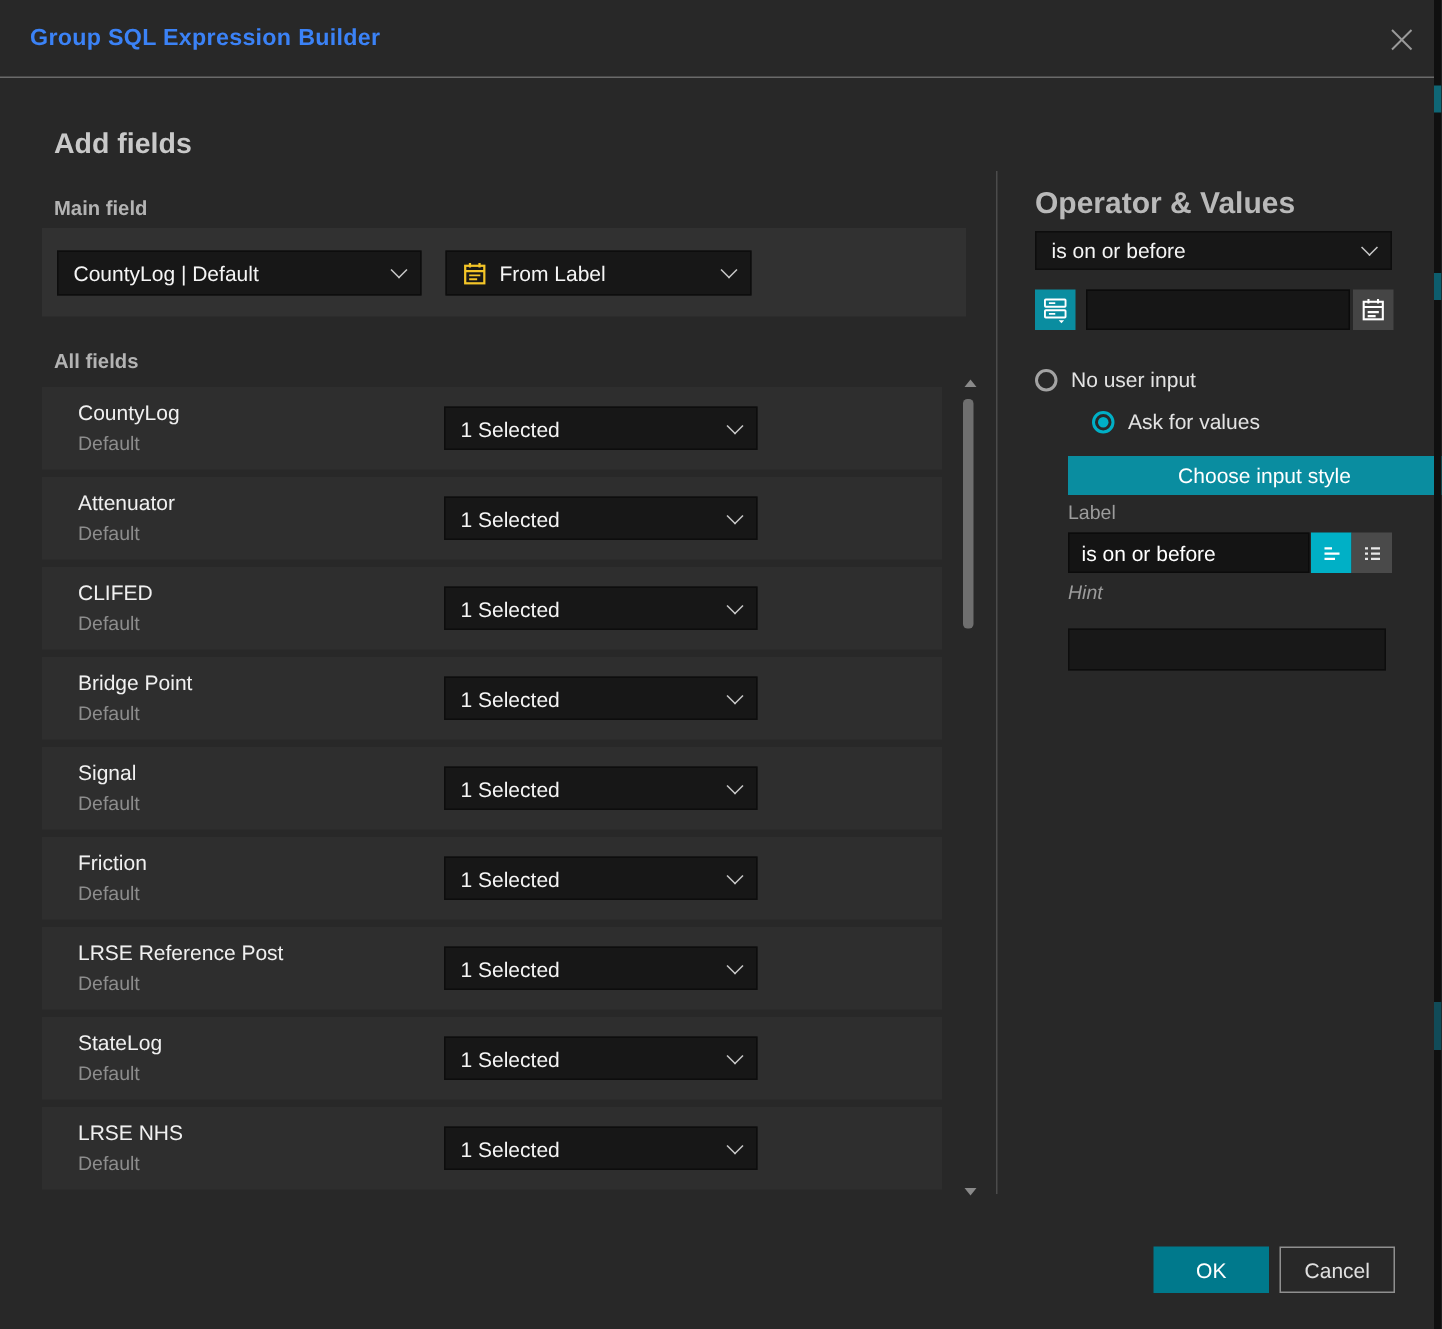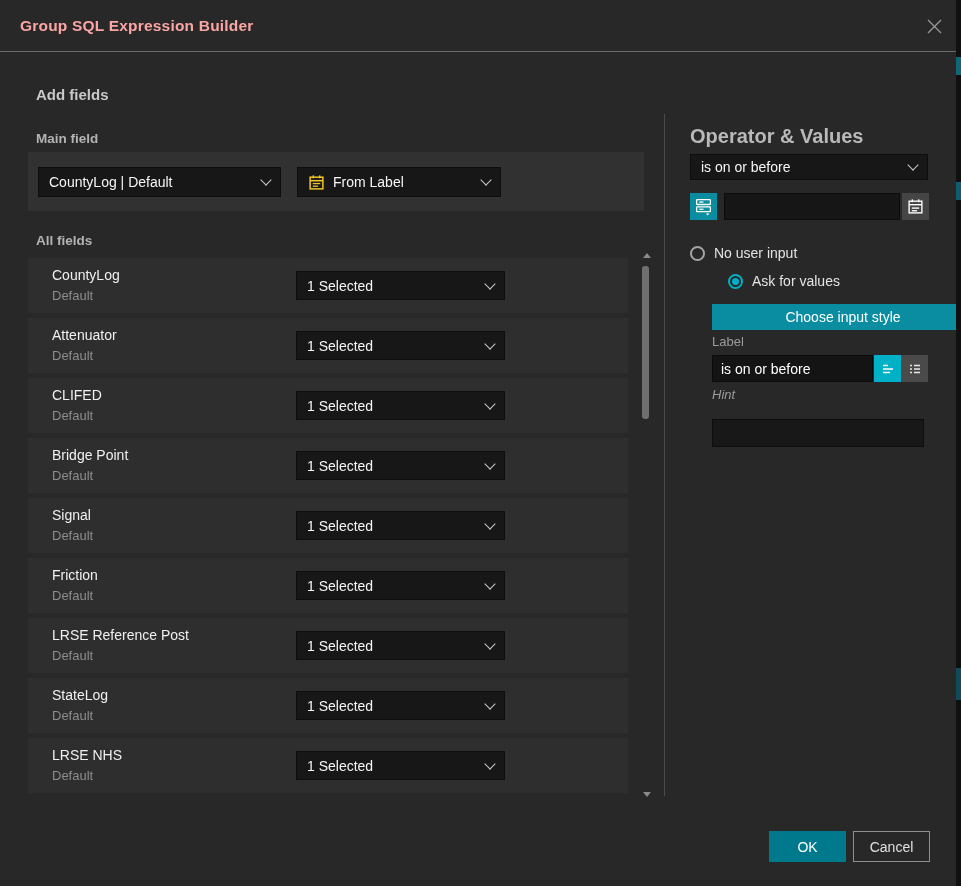--- a/index.html
+++ b/index.html
@@ -6,25 +6,25 @@
   body{
     width:961px;height:886px;position:relative;overflow:hidden;
     background:#282828;
     font-family:"Liberation Sans","DejaVu Sans",sans-serif;
     -webkit-font-smoothing:antialiased;
   }
   .abs{position:absolute;}
 
   
   .titlebar{left:0;top:0;width:956px;height:51px;border-bottom:1px solid #6a6a6a;background:#282828;}
-  .title{left:20px;top:0;height:51px;line-height:51px;font-size:15.5px;font-weight:600;color:#fca5a5;letter-spacing:.2px;}
+  .title{left:20px;top:0;height:51px;line-height:51px;font-size:15.5px;font-weight:600;color:#3b82f6;letter-spacing:.2px;}
   .close-btn{left:921px;top:13px;width:26px;height:26px;display:flex;align-items:center;justify-content:center;cursor:pointer;}
 
   
-  .h-add{left:36px;top:86px;font-size:15px;font-weight:700;color:#c9c9c9;}
+  .h-add{left:36px;top:86px;font-size:19px;font-weight:700;color:#c9c9c9;}
   .h-sub{font-size:13.5px;font-weight:700;color:#b3b3b3;}
   .h-main{left:36px;top:131px;}
   .h-all{left:36px;top:233px;}
   .h-op{left:690px;top:125px;font-size:20px;font-weight:700;color:#b9b9b9;}
 
   
   .dd{background:#171717;border:1px solid #0d0d0d;display:flex;align-items:center;
       padding:0 10px;color:#f5f5f5;font-size:14px;box-sizing:border-box;cursor:pointer;}
   .dd .chev{margin-left:auto;}
   .chev{width:7px;height:7px;border-right:1.5px solid #c9c9c9;border-bottom:1.5px solid #c9c9c9;

